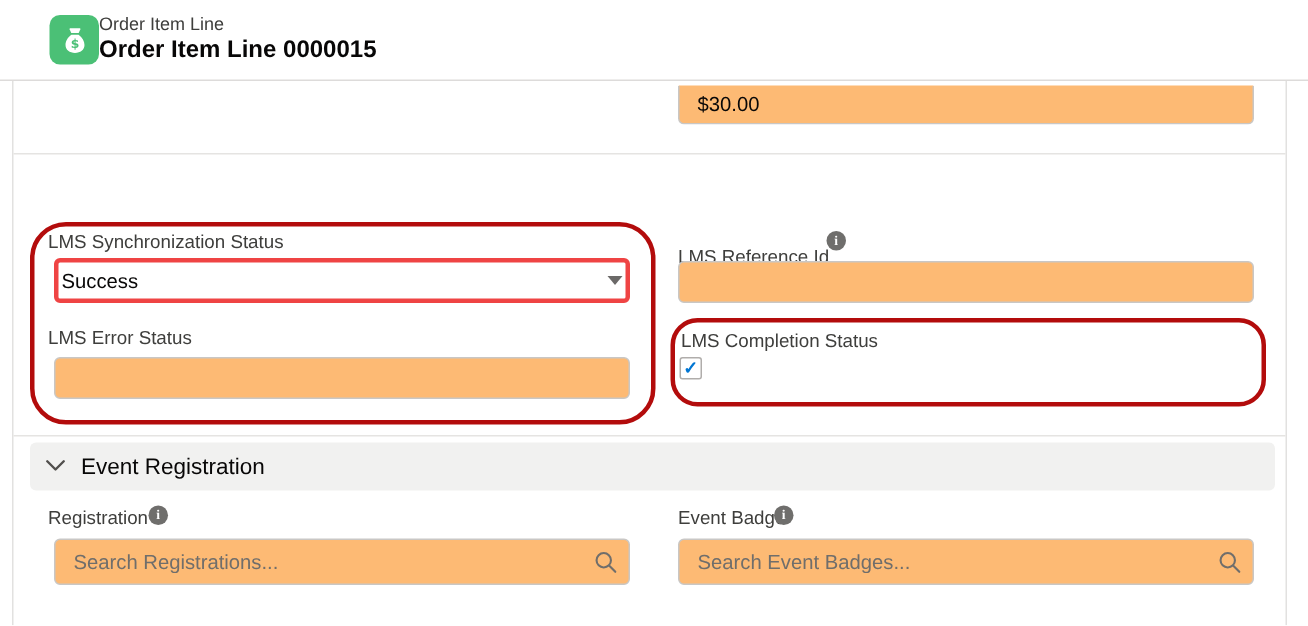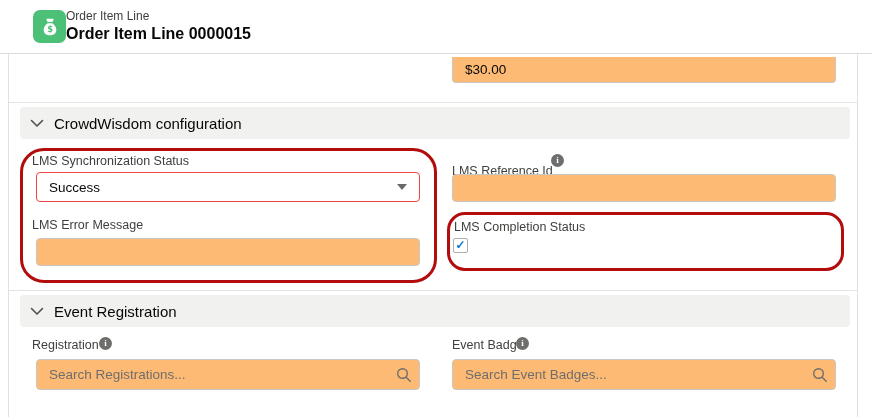--- a/index.html
+++ b/index.html
@@ -30,23 +30,23 @@
   
   .fld-label { position:absolute; font-size:12.5px; color:#3e3e3c; white-space:nowrap; }
   .txt-input {
     position:absolute; width:384px; height:28px; border:1px solid #c9c7c5;
     border-radius:4px; background:#fdba74; font-family:"Liberation Sans",sans-serif;
     font-size:13.5px; color:#080707; padding:0 12px; outline:none;
   }
   .search-input { height:31px; padding-right:34px; }
   .search-input::placeholder { color:#706e6b; opacity:1; }
   .combobox {
-    position:absolute; width:384px; height:30px; border:1px solid #ef4444;
+    position:absolute; width:384px; height:30px; border:3px solid #ef4444;
     border-radius:4px; background:#fff; display:flex; align-items:center;
-    padding:0 12px; font-size:13.5px; color:#080707; cursor:pointer;
+    padding:0 2px; font-size:13.5px; color:#080707; cursor:pointer;
   }
   .combobox .caret {
     margin-left:auto; width:0; height:0;
     border-left:5px solid transparent; border-right:5px solid transparent;
     border-top:6px solid #6b6968;
   }
   .info-icon {
     position:absolute; width:13px; height:13px; border-radius:50%;
     background:#6f6e6c; color:#ffffff; font-size:9px; font-weight:bold;
     display:flex; align-items:center; justify-content:center; line-height:1;
@@ -97,36 +97,28 @@
       <div class="rec-title">Order Item Line 0000015</div>
     </div>
   </div>
 
   <div class="card-border-left"></div>
   <div class="card-border-right"></div>
 
   <input class="txt-input" style="left: 452px; top: 57px; height: 26px; border-top-left-radius: 0px; border-top-right-radius: 0px; border-top: none;" readonly="" value="$30.00">
 
   <div class="divider" style="top:102px;"></div>
-  <div class="section-bar" style="top:107px;">
-    <span>
-      <svg width="14" height="9" viewBox="0 0 14 9">
-          <polyline points="1.5,1.5 7,7 12.5,1.5" fill="none" stroke="#514f4d" stroke-width="1.6" stroke-linecap="round" stroke-linejoin="round"></polyline>
-        </svg>
-    </span>
-    <span class="section-title">CrowdWisdom configuration</span>
-  </div>
 
   <div class="fld-label" style="left:32px; top:154px;">LMS Synchronization Status</div>
   <div class="combobox" style="left:36px; top:172px;">
     <span>Success</span>
     <span class="caret"></span>
   </div>
 
-  <div class="fld-label" style="left:32px; top:218px;">LMS Error Message</div>
+  <div class="fld-label" style="left:32px; top:218px;">LMS Error Status</div>
   <input class="txt-input" style="left: 36px; top: 238px;" value="">
 
   <div class="fld-label" style="left:452px; top:164px;">LMS Reference Id</div>
   <div class="info-icon" style="left:551px; top:154px;">i</div>
   <input class="txt-input" style="left: 452px; top: 174px;" value="">
 
   <div class="fld-label" style="left:454px; top:220px;">LMS Completion Status</div>
   <div class="checkbox">
     <span class="check">✓</span>
   </div>

